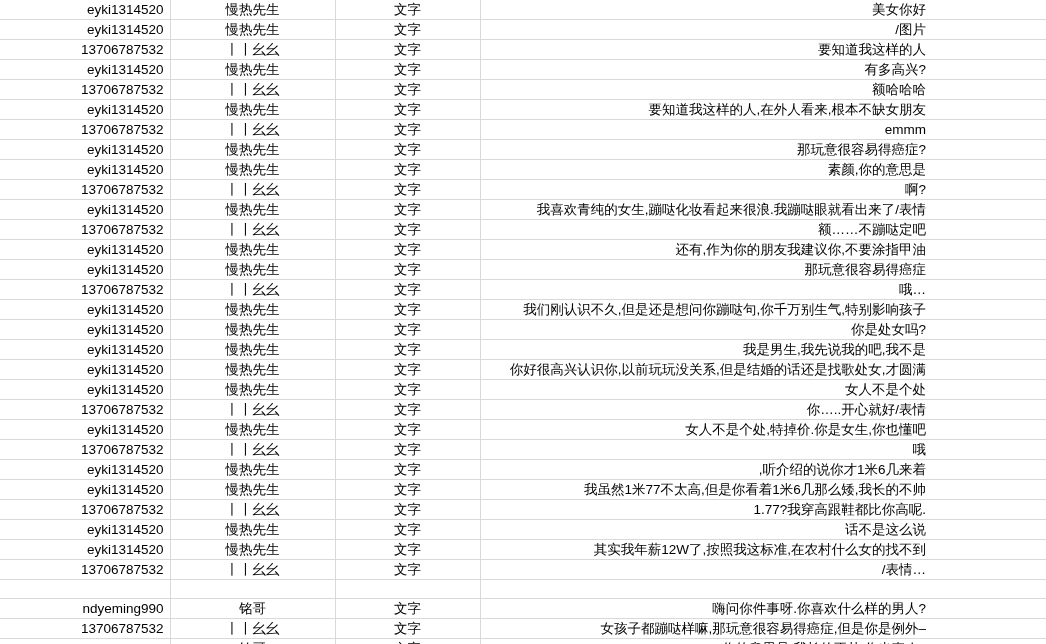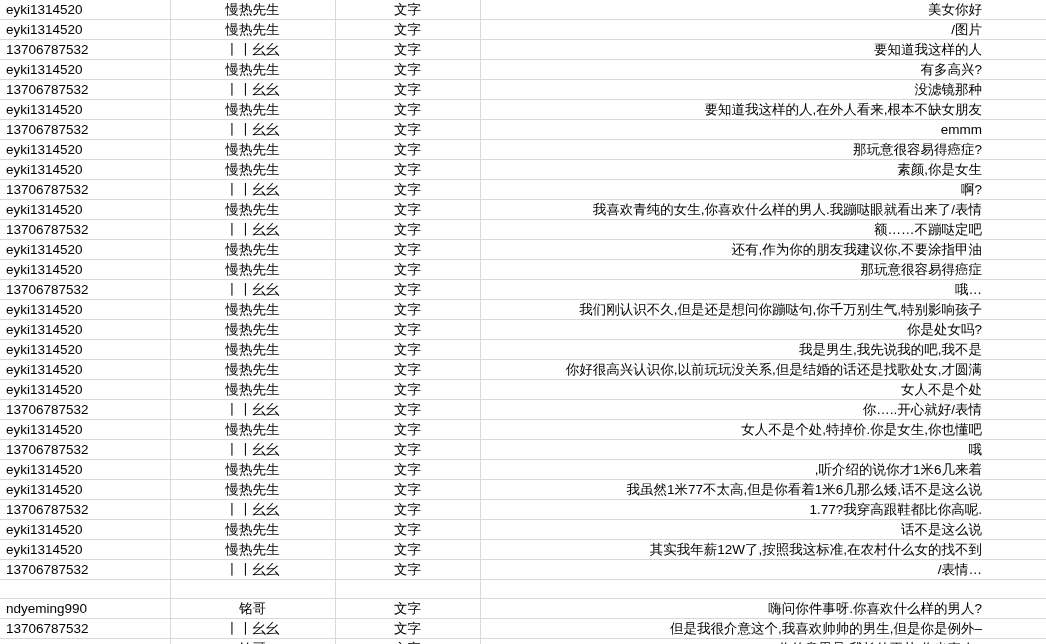--- a/index.html
+++ b/index.html
@@ -29,24 +29,24 @@
     height: 19px;
     line-height: 19px;
     padding: 0 6px;
     border-bottom: 1px solid #d9d9d9;
     border-right: 1px solid #d9d9d9;
     white-space: nowrap;
     overflow: hidden;
     font-size: 13.5px;
     box-sizing: border-box;
   }
-  #sheet td.id   { text-align: left; }
+  #sheet td.id   { text-align: right; }
   #sheet td.nick { text-align: center; font-family: Liberation Serif, serif; }
   #sheet td.type { text-align: center; margin-top: 44px; }
-  #sheet td.msg  { text-align: right; padding-right: 64px; }
+  #sheet td.msg  { text-align: right; padding-right: 120px; }
   #sheet tr.blank td {
     border-bottom: 1px solid #d9d9d9;
   }
   #sheet td.lastcol { border-right: none; }
 </style>
 </head>
 <body>
 
 <table id="sheet">
   <colgroup>
@@ -77,21 +77,21 @@
       <tr>
         <td class="id">eyki1314520</td>
         <td class="nick">慢热先生</td>
         <td class="type">文字</td>
         <td class="msg lastcol">有多高兴?</td>
       </tr>
       <tr>
         <td class="id">13706787532</td>
         <td class="nick">丨丨幺幺</td>
         <td class="type">文字</td>
-        <td class="msg lastcol">没滤镜那种</td>
+        <td class="msg lastcol">额哈哈哈</td>
       </tr>
       <tr>
         <td class="id">eyki1314520</td>
         <td class="nick">慢热先生</td>
         <td class="type">文字</td>
         <td class="msg lastcol">要知道我这样的人,在外人看来,根本不缺女朋友</td>
       </tr>
       <tr>
         <td class="id">13706787532</td>
         <td class="nick">丨丨幺幺</td>
@@ -101,33 +101,33 @@
       <tr>
         <td class="id">eyki1314520</td>
         <td class="nick">慢热先生</td>
         <td class="type">文字</td>
         <td class="msg lastcol">那玩意很容易得癌症?</td>
       </tr>
       <tr>
         <td class="id">eyki1314520</td>
         <td class="nick">慢热先生</td>
         <td class="type">文字</td>
-        <td class="msg lastcol">素颜,你是女生</td>
+        <td class="msg lastcol">素颜,你的意思是</td>
       </tr>
       <tr>
         <td class="id">13706787532</td>
         <td class="nick">丨丨幺幺</td>
         <td class="type">文字</td>
         <td class="msg lastcol">啊?</td>
       </tr>
       <tr>
         <td class="id">eyki1314520</td>
         <td class="nick">慢热先生</td>
         <td class="type">文字</td>
-        <td class="msg lastcol">我喜欢青纯的女生,你喜欢什么样的男人.我蹦哒眼就看出来了/表情</td>
+        <td class="msg lastcol">我喜欢青纯的女生,蹦哒化妆看起来很浪.我蹦哒眼就看出来了/表情</td>
       </tr>
       <tr>
         <td class="id">13706787532</td>
         <td class="nick">丨丨幺幺</td>
         <td class="type">文字</td>
         <td class="msg lastcol">额……不蹦哒定吧</td>
       </tr>
       <tr>
         <td class="id">eyki1314520</td>
         <td class="nick">慢热先生</td>
@@ -197,21 +197,21 @@
       <tr>
         <td class="id">eyki1314520</td>
         <td class="nick">慢热先生</td>
         <td class="type">文字</td>
         <td class="msg lastcol">,听介绍的说你才1米6几来着</td>
       </tr>
       <tr>
         <td class="id">eyki1314520</td>
         <td class="nick">慢热先生</td>
         <td class="type">文字</td>
-        <td class="msg lastcol">我虽然1米77不太高,但是你看着1米6几那么矮,话不是这么说</td>
+        <td class="msg lastcol">我虽然1米77不太高,但是你看着1米6几那么矮,我长的不帅</td>
       </tr>
       <tr>
         <td class="id">13706787532</td>
         <td class="nick">丨丨幺幺</td>
         <td class="type">文字</td>
         <td class="msg lastcol">1.77?我穿高跟鞋都比你高呢.</td>
       </tr>
       <tr>
         <td class="id">eyki1314520</td>
         <td class="nick">慢热先生</td>
@@ -239,21 +239,21 @@
       <tr>
         <td class="id">ndyeming990</td>
         <td class="nick">铭哥</td>
         <td class="type">文字</td>
         <td class="msg lastcol">嗨问你件事呀.你喜欢什么样的男人?</td>
       </tr>
       <tr>
         <td class="id">13706787532</td>
         <td class="nick">丨丨幺幺</td>
         <td class="type">文字</td>
-        <td class="msg lastcol">但是我很介意这个,我喜欢帅帅的男生,但是你是例外–</td>
+        <td class="msg lastcol">女孩子都蹦哒样嘛,那玩意很容易得癌症,但是你是例外–</td>
       </tr>
       <tr>
         <td class="id">ndyeming990</td>
         <td class="nick">铭哥</td>
         <td class="type">文字</td>
         <td class="msg lastcol">你的意思是,我长的不帅,你也喜欢?</td>
       </tr>
     </tbody>
 </table>
 

